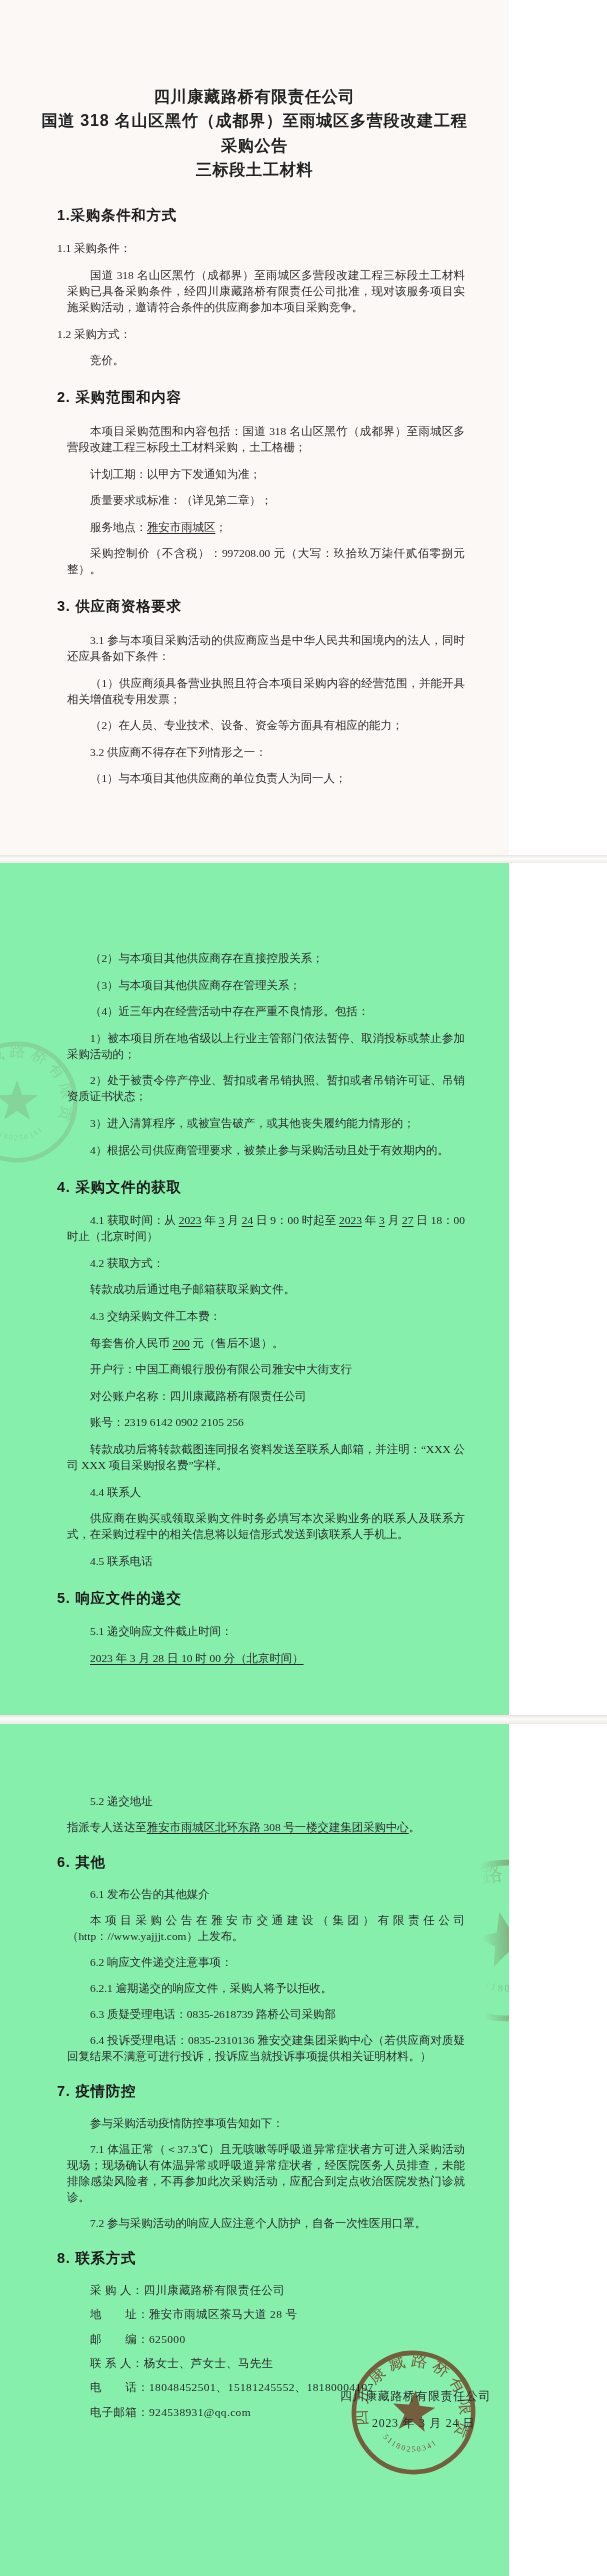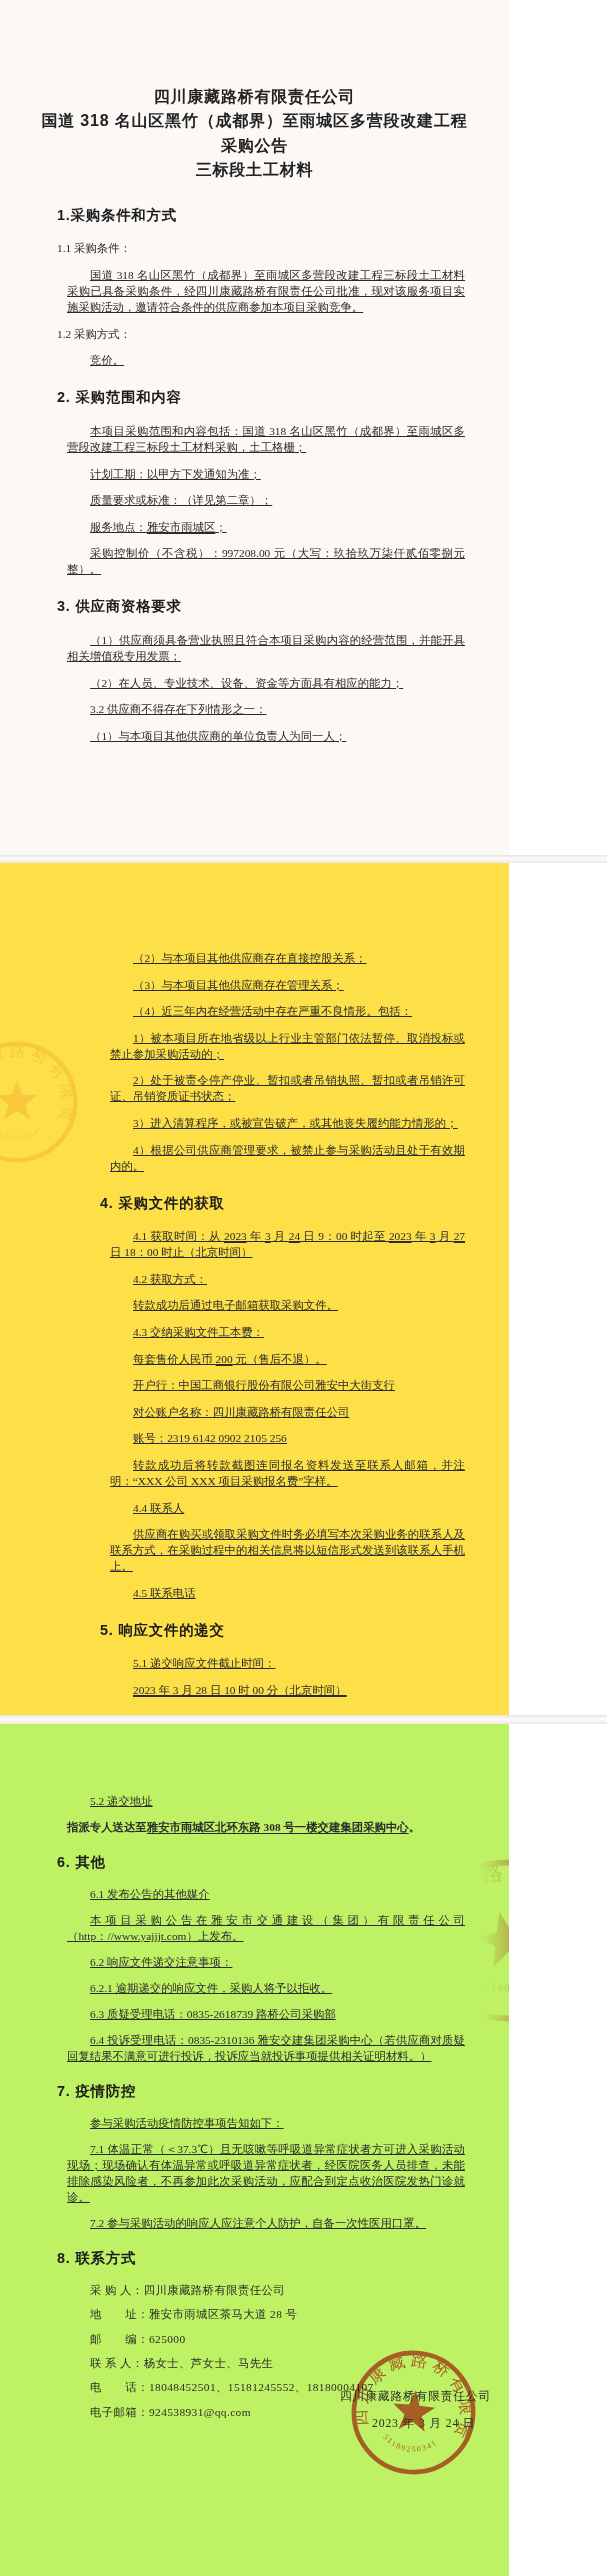--- a/index.html
+++ b/index.html
@@ -5,22 +5,22 @@
 <style>
   html,body { margin:0; padding:0; }
   body {
     width:607px;
     background:#ffffff;
     font-family:"Liberation Serif", serif;
     color:#2b2b2b;
   }
   .page { position:relative; width:509px; overflow:hidden; }
   #page1 { height:855px; background:#fbf8f6; }
-  #page2 { height:852px; background:#fde047;padding-left:43px; }
-  #page3 { height:853px; background:#bef264; }
+  #page2 { height:852px; background:#86efac; }
+  #page3 { height:853px; background:#86efac; }
   .seam {
     height:8.4px;
     background:linear-gradient(180deg,#e7e4e0 0%, #fdfcfa 45%, #eceae6 100%);
   }
   .content { padding:0 44px 0 67px; }
 
   
   .title-wrap {
     padding-top:82px; padding-bottom:0.8px;
     text-align:center;
@@ -34,22 +34,22 @@
     font-family:"Liberation Sans", sans-serif;
     font-weight:700; font-size:14.4px; line-height:18px;
     color:#1c1c1c; letter-spacing:0.8px;
     margin:20px 0 16.7px; margin-left:-10px;
   }
   .para {
     font-size:11.4px; line-height:16px;
     margin:10.6px 0; text-align:justify;
     color:#2b2b2b;
   }
-  .para.indent { text-indent:23px;text-decoration:underline; }
-  .para.flush  { text-indent:0;font-weight:bold; }
+  .para.indent { text-indent:23px; }
+  .para.flush  { text-indent:0; }
   .para.sub    { text-indent:0; margin-left:-10px; }
   .para.contact { text-indent:23px; margin:8.4px 0; letter-spacing:0.4px; }
   #page3 .para { margin:10px 0; }
   #page3 .para.contact { margin:8.4px 0; }
   #page3 .heading { margin:18px 0 15px; margin-left:-10px; }
   .u { text-decoration:underline; text-underline-offset:2.3px; }
 
   
   .sign-company, .sign-date {
     position:absolute; font-size:11.8px; letter-spacing:0.8px;
@@ -85,20 +85,21 @@
       <p class="para indent"><span>国道 318 名山区黑竹（成都界）至雨城区多营段改建工程三标段土工材料采购已具备采购条件，经四川康藏路桥有限责任公司批准，现对该服务项目实施采购活动，邀请符合条件的供应商参加本项目采购竞争。</span></p>
       <p class="para sub"><span>1.2 采购方式：</span></p>
       <p class="para indent"><span>竞价。</span></p>
       <h2 class="heading">2. 采购范围和内容</h2>
       <p class="para indent"><span>本项目采购范围和内容包括：国道 318 名山区黑竹（成都界）至雨城区多营段改建工程三标段土工材料采购，土工格栅；</span></p>
       <p class="para indent"><span>计划工期：以甲方下发通知为准；</span></p>
       <p class="para indent"><span>质量要求或标准：（详见第二章）；</span></p>
       <p class="para indent"><span>服务地点：</span><span class="u">雅安市雨城区</span><span>；</span></p>
       <p class="para indent"><span>采购控制价（不含税）：997208.00 元（大写：玖拾玖万柒仟贰佰零捌元整）。</span></p>
       <h2 class="heading">3. 供应商资格要求</h2>
+      <p class="para indent"><span>3.1 参与本项目采购活动的供应商应当是中华人民共和国境内的法人，同时还应具备如下条件：</span></p>
       <p class="para indent"><span>（1）供应商须具备营业执照且符合本项目采购内容的经营范围，并能开具相关增值税专用发票；</span></p>
       <p class="para indent"><span>（2）在人员、专业技术、设备、资金等方面具有相应的能力；</span></p>
       <p class="para indent"><span>3.2 供应商不得存在下列情形之一：</span></p>
       <p class="para indent"><span>（1）与本项目其他供应商的单位负责人为同一人；</span></p>
     </div>
 
   <svg class="stamp stamp-p1-right" viewBox="0 0 200 200">
     <defs>
       <path id="sa1" d="M 33 127 A 72 72 0 1 1 167 127"></path>
       <path id="sb1" d="M 57.6 142.4 A 60 60 0 0 0 142.4 142.4"></path>

